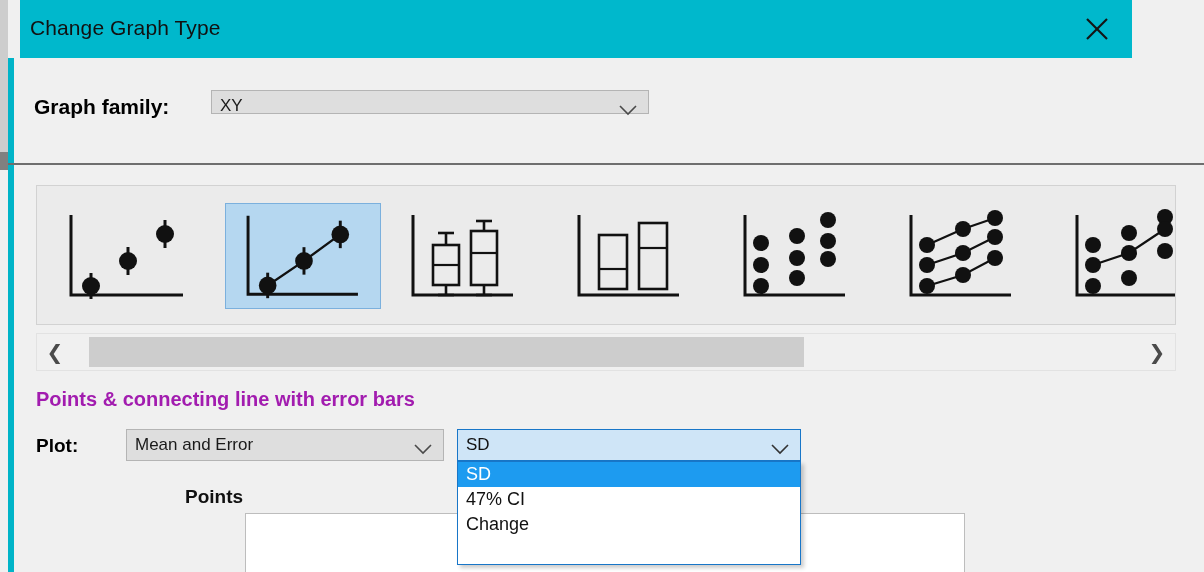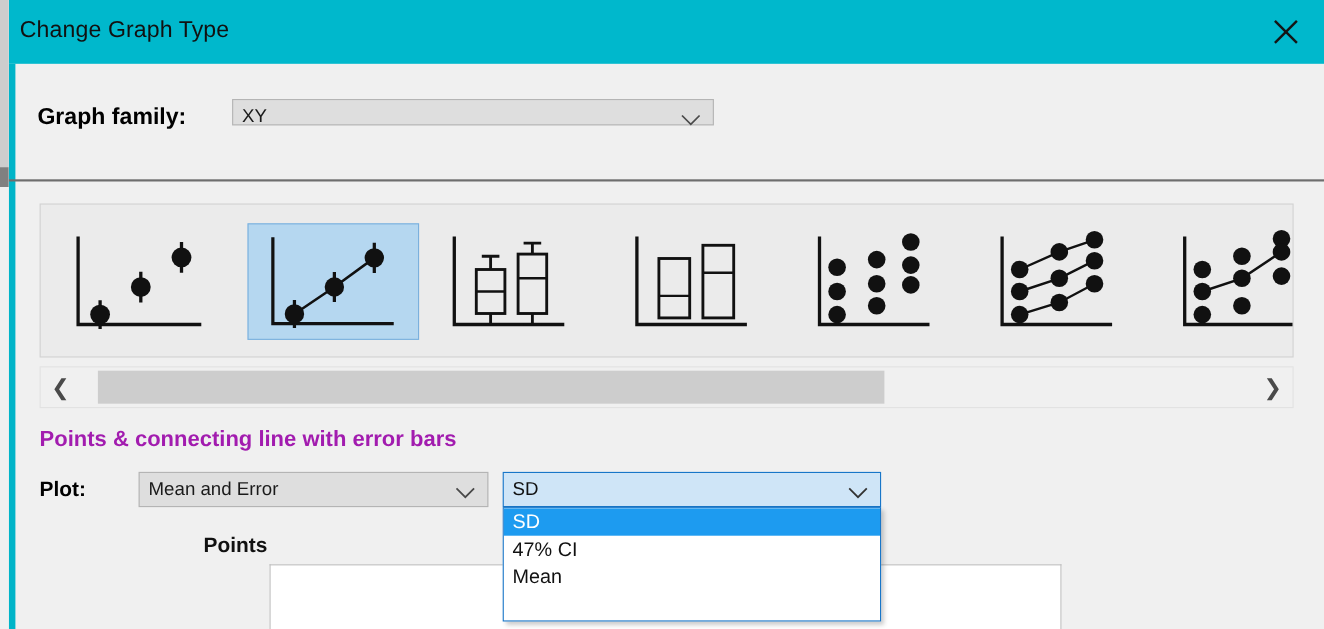--- a/index.html
+++ b/index.html
@@ -45,22 +45,22 @@
     overflow: hidden;
   }
   .accent-stripe {
     position: absolute; left: 0px; top: 58px;
     width: 6px; height: 514px;
     background: #00b4c8;
   }
 
   
   .titlebar {
-    position: absolute; left: 0; top: 0;
-    width: 1196px; height: 58px;
+    position: absolute; left: 12px; top: 0;
+    width: 1112px; height: 58px;
     background: #00b8cc;
   }
   .title-text {
     position: absolute; left: 10px; top: 16px;
     font-size: 21px; color: #111111;
     letter-spacing: 0.1px;
   }
   .close-btn {
     position: absolute; right: 8px; top: 0px;
     width: 54px; height: 58px;
@@ -384,17 +384,17 @@
       <div class="sel-text">SD</div>
       <span class="chev">
         <svg width="18" height="11" viewBox="0 0 18 11">
           <polyline points="1,1 9,9 17,1" fill="none" stroke="#333333" stroke-width="1.6"></polyline>
         </svg>
       </span>
     </div>
     <div class="err-list">
       <div class="err-opt active">SD</div>
       <div class="err-opt">47% CI</div>
-      <div class="err-opt">Mean</div>
+      <div class="err-opt">Change</div>
     </div>
 
   </div>
 </div>
 
 </body></html>

